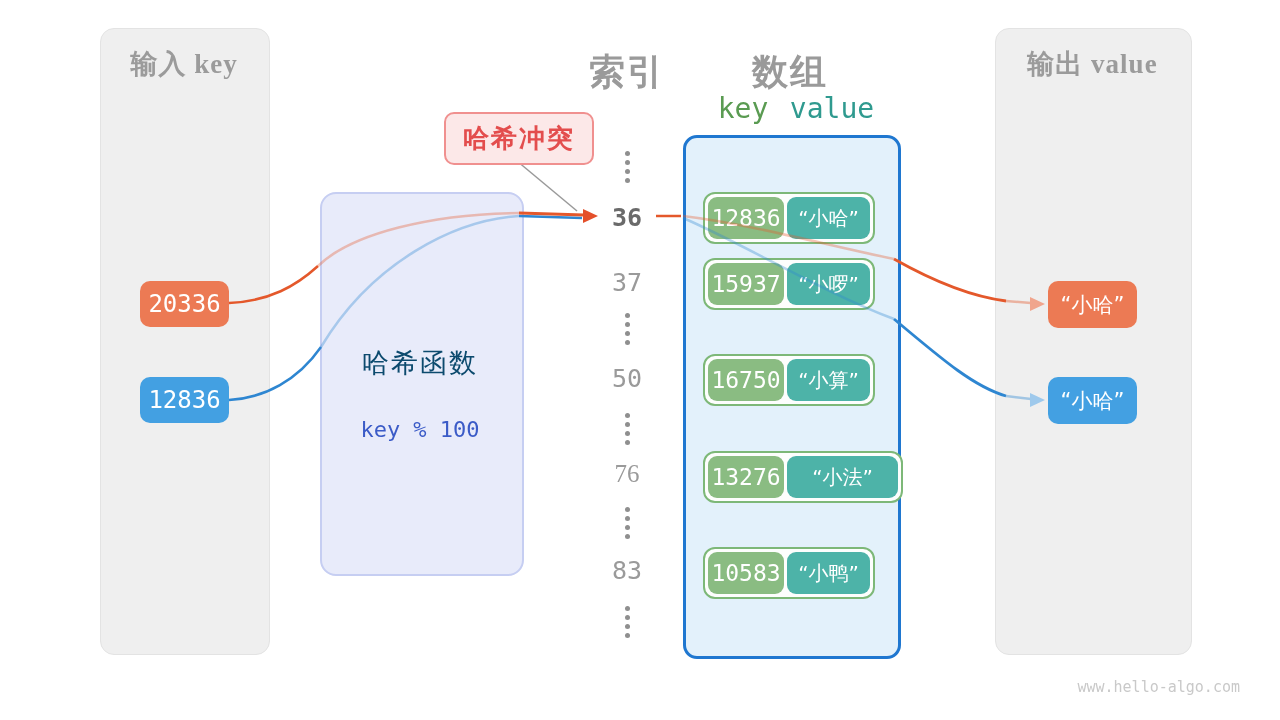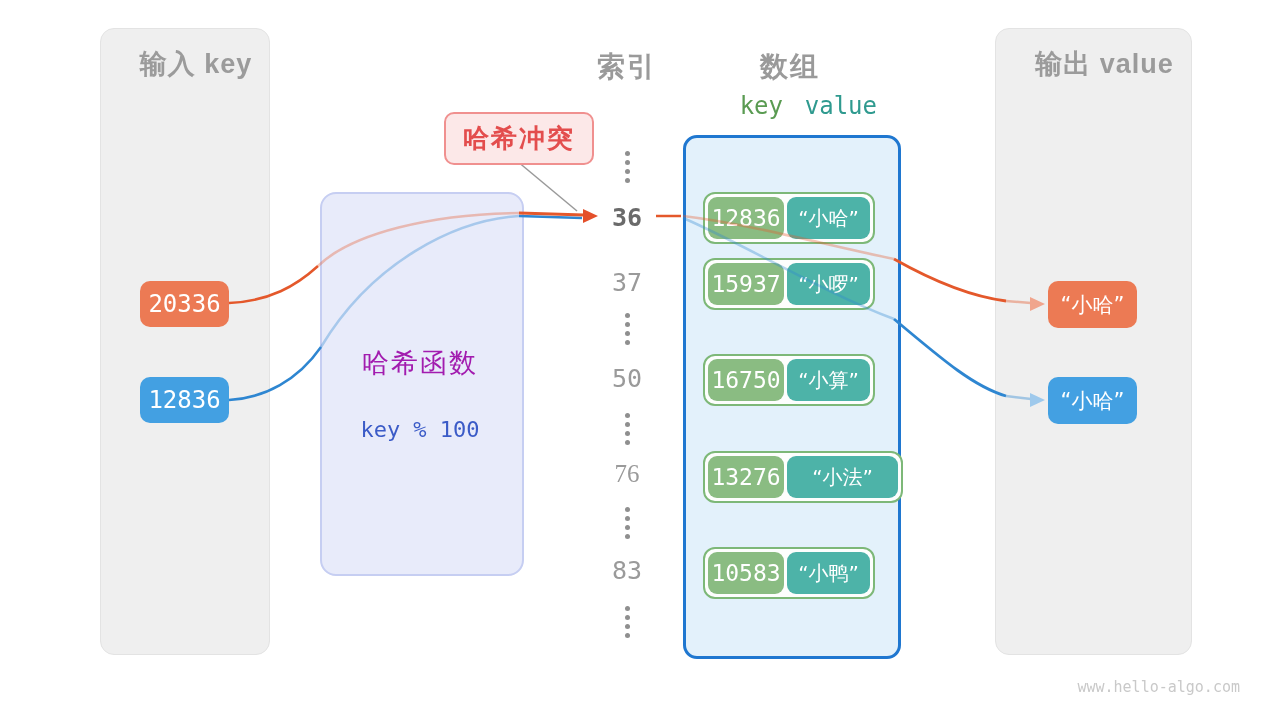--- a/index.html
+++ b/index.html
@@ -3,34 +3,34 @@
 <meta charset="utf-8">
 <style>
   html,body{margin:0;padding:0;}
   body{width:1280px;height:720px;background:#ffffff;position:relative;overflow:hidden;
        font-family:"DejaVu Sans","Liberation Sans",sans-serif;}
   .abs{position:absolute;}
 
   
   .panel{background:#efefef;border:1px solid #e3e3e3;border-radius:14px;}
   .panel-title{font-weight:700;color:#9b9b9b;font-size:27px;text-align:center;
-               font-family:Liberation Sans, sans-serif;letter-spacing:1px;white-space:nowrap;margin-left:12px;}
+               font-family:Liberation Serif, serif;letter-spacing:1px;white-space:nowrap;}
 
   
-  .col-header{font-weight:700;color:#9a9a9a;font-size:28px;text-align:center;letter-spacing:2px;}
-  .kv-header{font-family:"DejaVu Sans Mono",monospace;font-size:24px;text-align:right;}
+  .col-header{font-weight:700;color:#9a9a9a;font-size:36px;text-align:center;letter-spacing:2px;}
+  .kv-header{font-family:"DejaVu Sans Mono",monospace;font-size:28px;text-align:center;}
 
   
   .badge{background:#fce8e8;border:2px solid #f0908f;border-radius:10px;color:#e34d4d;
          font-weight:700;font-size:26px;display:flex;align-items:center;justify-content:center;
          letter-spacing:2px;z-index:6;}
 
   
   .hashbox{background:#e8ebfa;border:2px solid #c6cef2;border-radius:16px;z-index:1;}
-  .hash-title{color:#a21caf;font-size:27px;text-align:center;letter-spacing:2px;}
+  .hash-title{color:#0c4a6e;font-size:27px;text-align:center;letter-spacing:2px;}
   .hash-formula{color:#3b5bc7;font-size:22px;text-align:center;font-family:"DejaVu Sans Mono",monospace;}
 
   
   .kpill{border-radius:10px;color:#ffffff;display:flex;align-items:center;justify-content:center;
          font-family:"DejaVu Sans Mono",monospace;font-size:24px;z-index:2;}
   .kpill.orange{background:#ec7a54;}
   .kpill.blue{background:#43a0e2;}
   .opill{border-radius:10px;color:#ffffff;display:flex;align-items:center;justify-content:center;
          font-size:21px;z-index:2;}
   .opill.orange{background:#ec7a54;}

